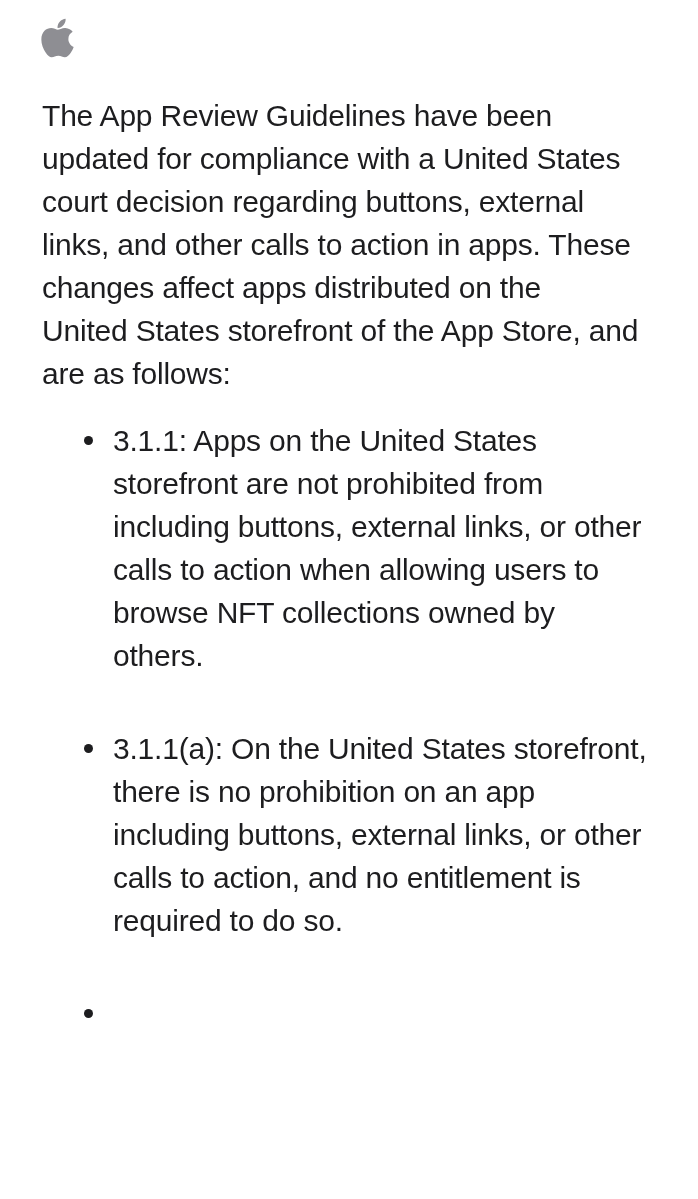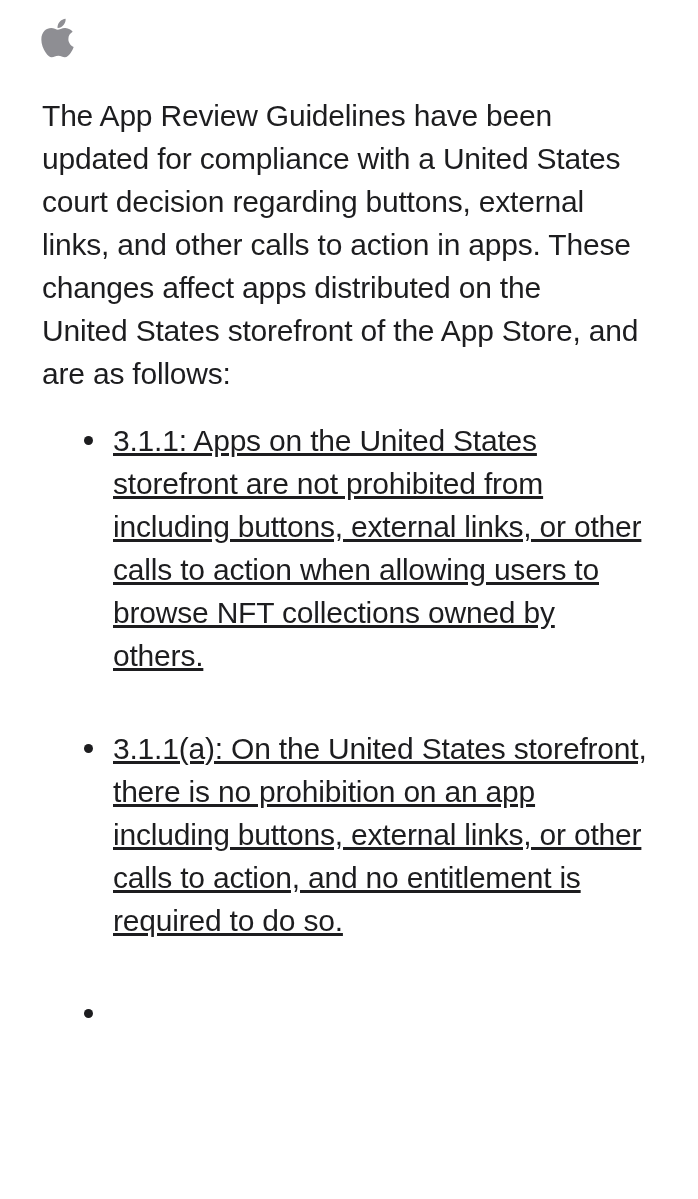--- a/index.html
+++ b/index.html
@@ -37,21 +37,20 @@
     letter-spacing: -0.2px;
   }
   .intro {
     margin: 34px 0 0 0;
     white-space: pre-line;
   }
   .bullet-list {
     list-style: none;
     margin: 24px 0 0 0;
     padding: 0;
-    text-decoration: underline;
   }
   .bullet-list li {
     position: relative;
     padding-left: 71px;
   }
   .bullet-list li + li {
     margin-top: 50px;
   }
   .bullet-dot {
     position: absolute;

